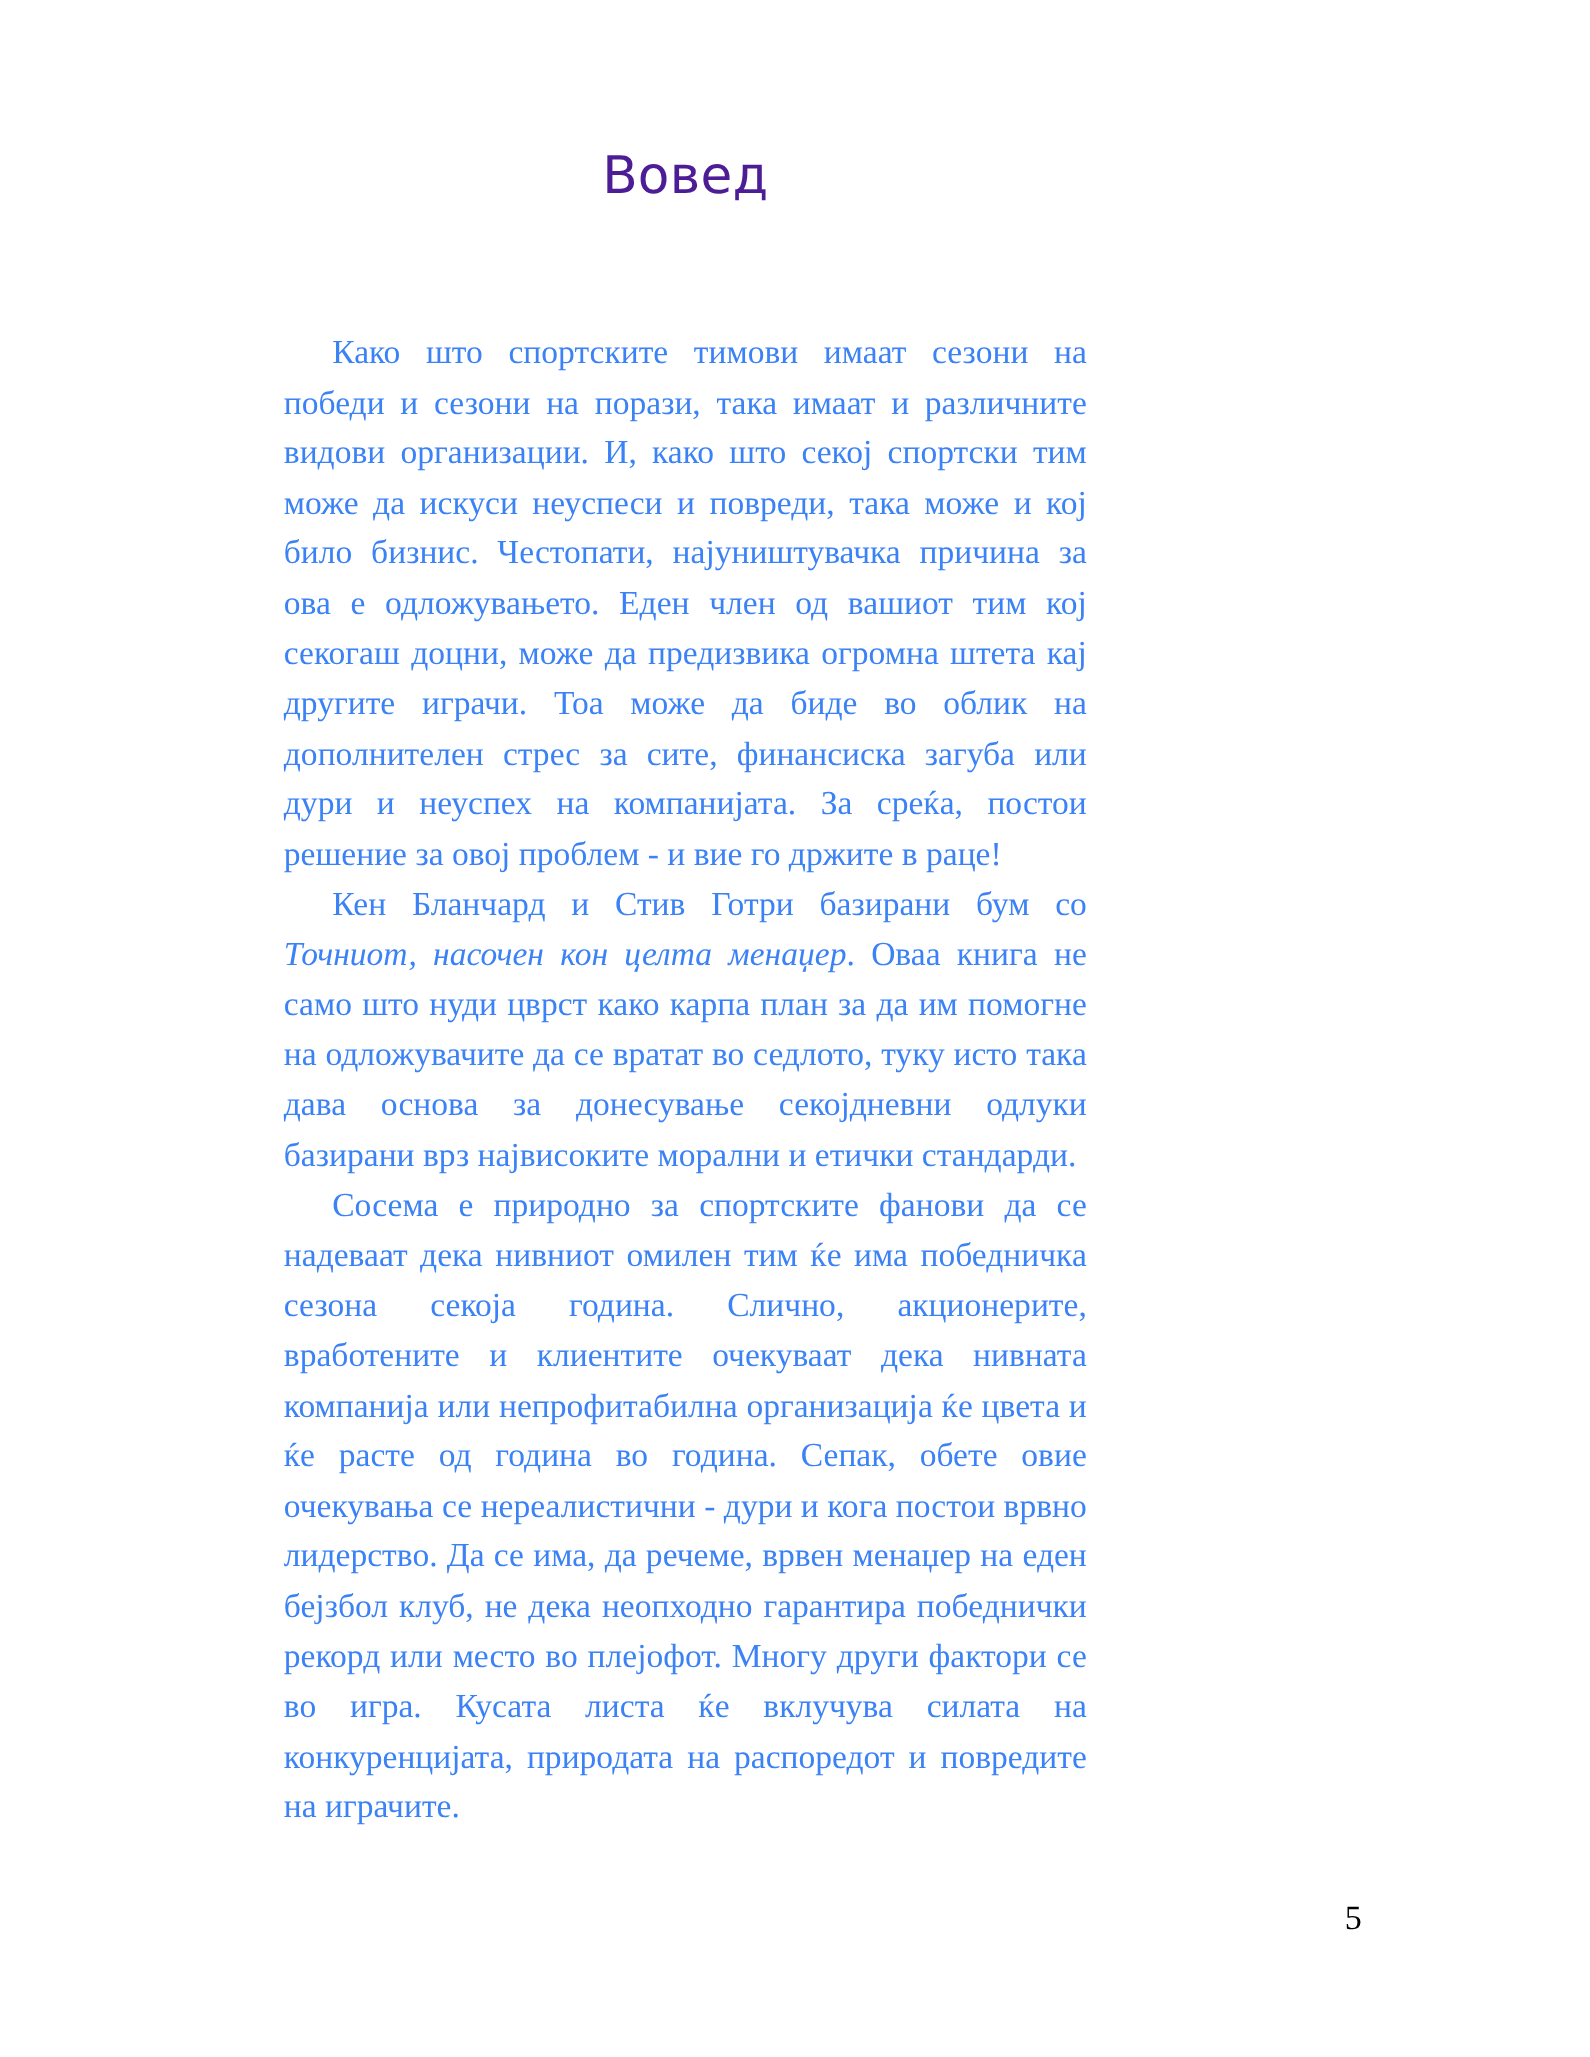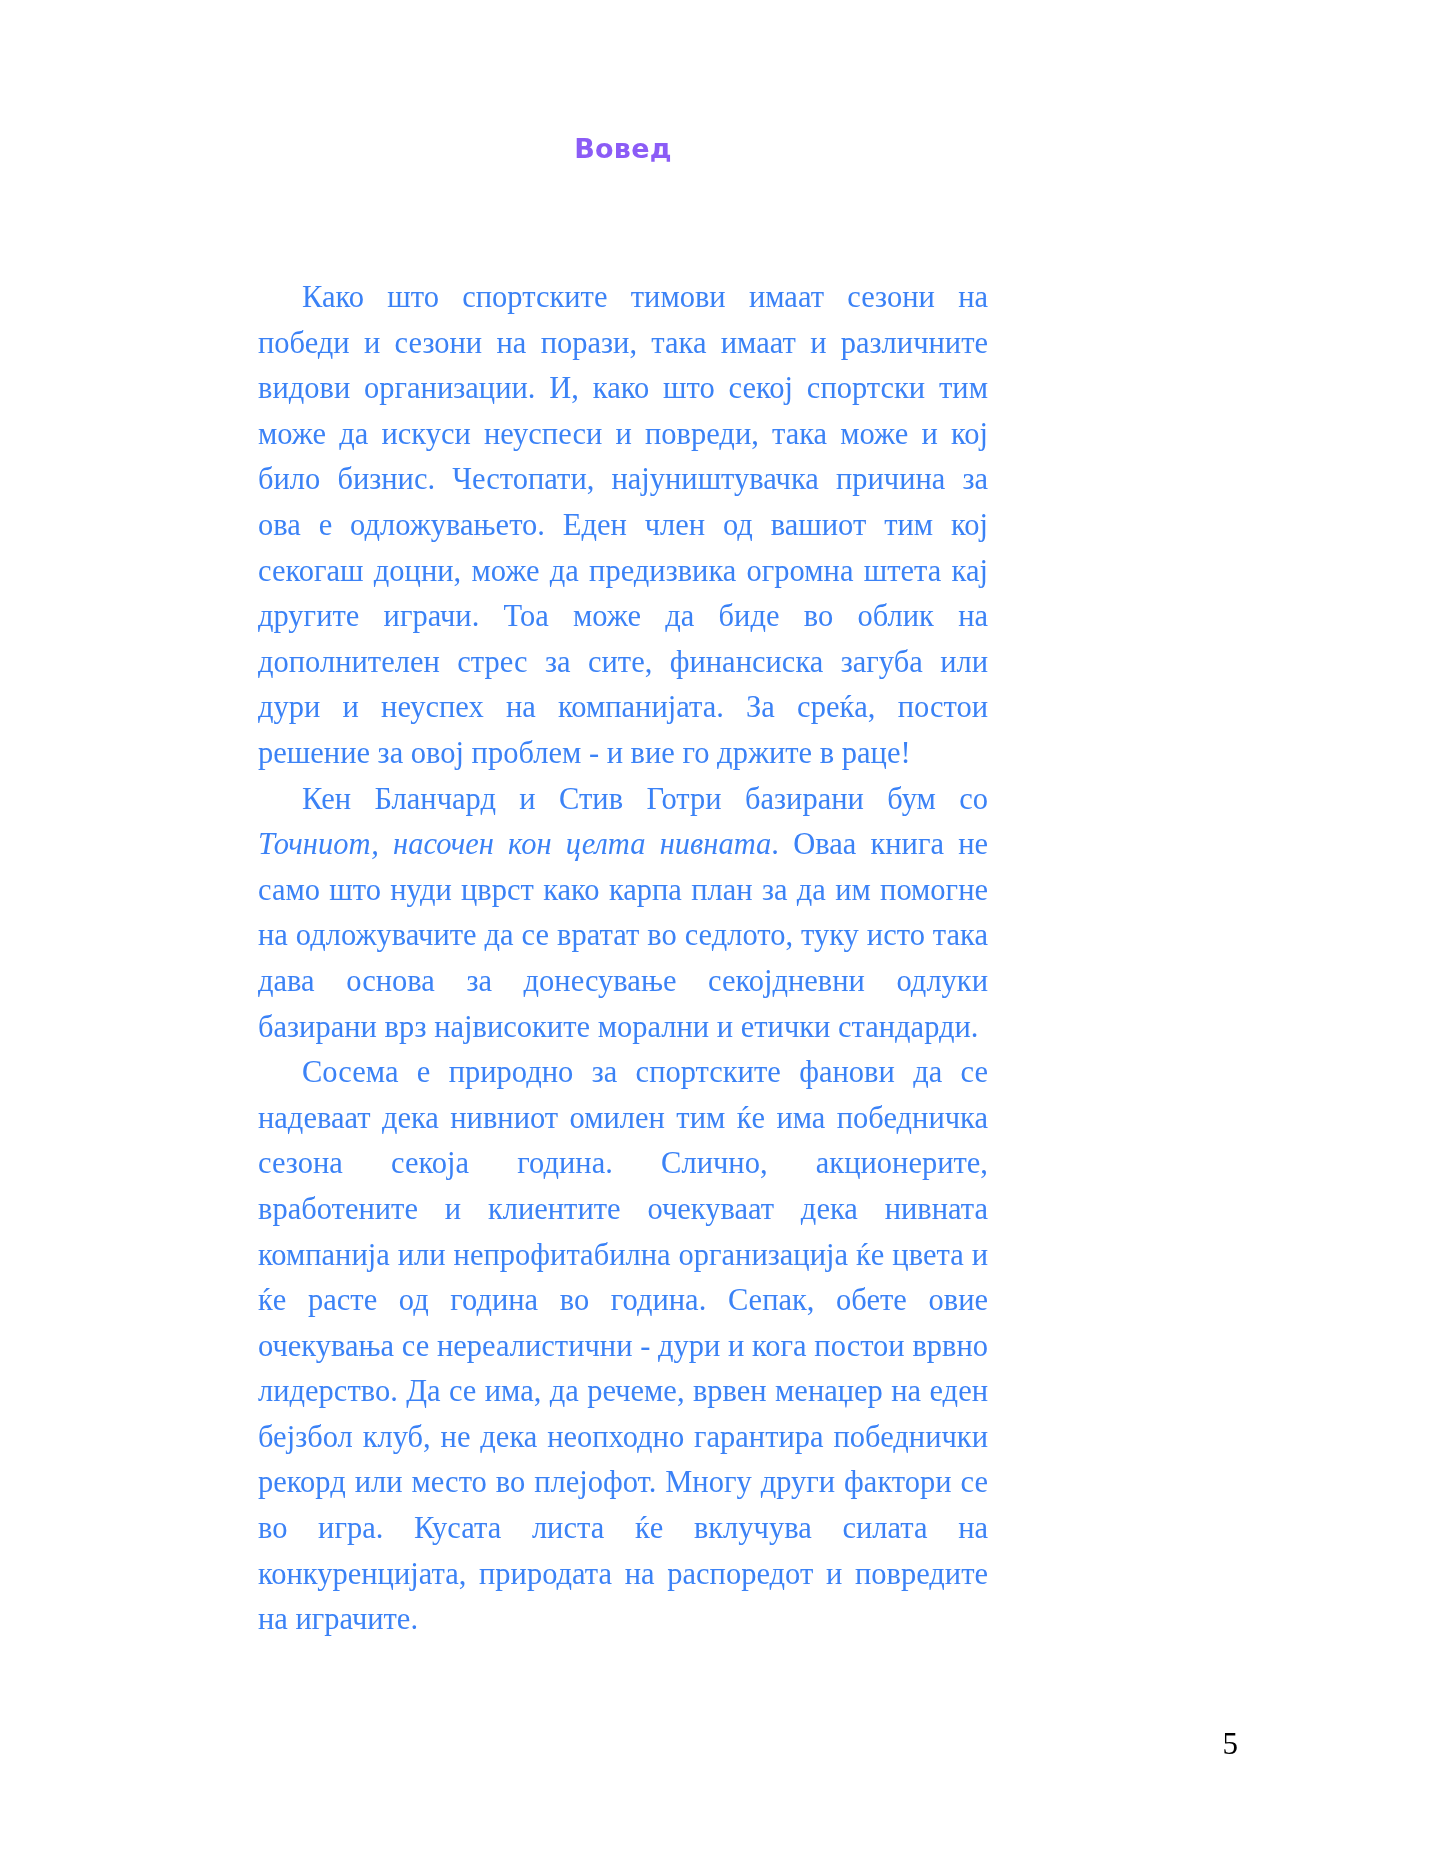--- a/index.html
+++ b/index.html
@@ -17,23 +17,23 @@
     box-sizing: border-box;
   }
   .content {
     position: absolute;
     left: 258px;
     top: 0;
     width: 730px;
   }
   .chapter-title {
     font-family: "DejaVu Sans", "Liberation Sans", sans-serif;
-    font-weight: bold;
-    font-size: 27px;
-    color: #8b5cf6;
+    font-weight: normal;
+    font-size: 47px;
+    color: #4c1d95;
     text-align: center;
     letter-spacing: 0.2px;
     margin: 0;
     padding-top: 133px;
     line-height: 1.15;
   }
   .body-text {
     font-family: "Liberation Serif", "DejaVu Serif", serif;
     font-size: 30.5px;
     color: #3b82f6;
@@ -71,21 +71,21 @@
 
   <div class="content">
 
     <h1 class="chapter-title">Вовед</h1>
 
     <p class="body-text first">
       <span class="indent"></span><span>Како што спортските тимови имаат сезони на победи и сезони на порази, така имаат и различните видови организации. И, како што секој спортски тим може да искуси неуспеси и повреди, така може и кој било бизнис. Честопати, најуништувачка причина за ова е одложувањето. Еден член од вашиот тим кој секогаш доцни, може да предизвика огромна штета кај другите играчи. Тоа може да биде во облик на дополнителен стрес за сите, финансиска загуба или дури и неуспех на компанијата. За среќа, постои решение за овој проблем - и вие го држите в раце!</span>
     </p>
 
     <p class="body-text">
-      <span class="indent"></span><span>Кен Бланчард и Стив Готри базирани бум со </span><i>Точниот, насочен кон целта нивната</i><span>. Оваа книга не само што нуди цврст како карпа план за да им помогне на одложувачите да се вратат во седлото, туку исто така дава основа за донесување секојдневни одлуки базирани врз највисоките морални и етички стандарди.</span>
+      <span class="indent"></span><span>Кен Бланчард и Стив Готри базирани бум со </span><i>Точниот, насочен кон целта менаџер</i><span>. Оваа книга не само што нуди цврст како карпа план за да им помогне на одложувачите да се вратат во седлото, туку исто така дава основа за донесување секојдневни одлуки базирани врз највисоките морални и етички стандарди.</span>
     </p>
 
     <p class="body-text">
       <span class="indent"></span><span>Сосема е природно за спортските фанови да се надеваат дека нивниот омилен тим ќе има победничка сезона секоја година. Слично, акционерите, вработените и клиентите очекуваат дека нивната компанија или непрофитабилна организација ќе цвета и ќе расте од година во година. Сепак, обете овие очекувања се нереалистични - дури и кога постои врвно лидерство. Да се има, да речеме, врвен менаџер на еден бејзбол клуб, не дека неопходно гарантира победнички рекорд или место во плејофот. Многу други фактори се во игра. Кусата листа ќе вклучува силата на конкуренцијата, природата на распоредот и повредите на играчите.</span>
     </p>
 
   </div>
 
   <div class="page-number">5</div>
 

